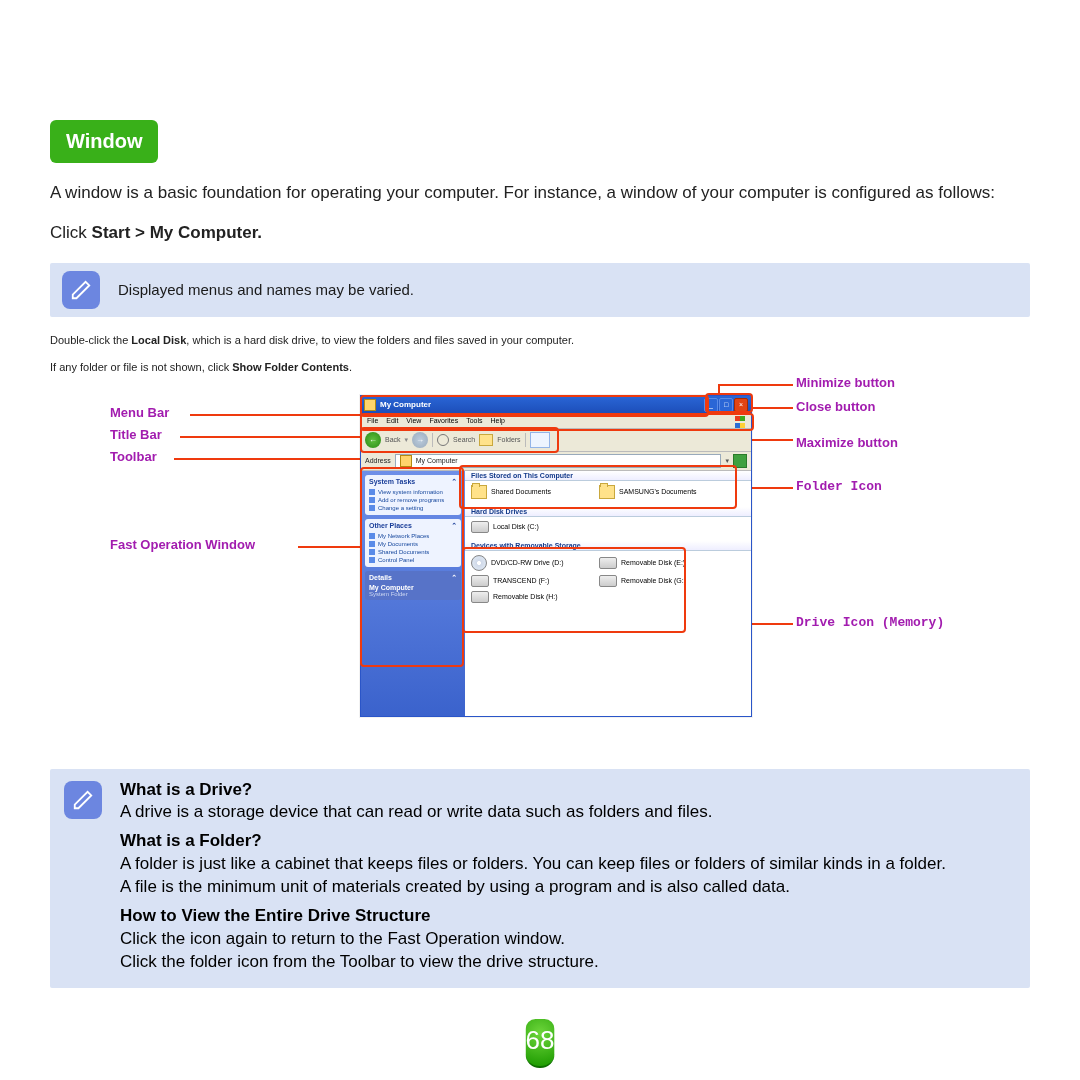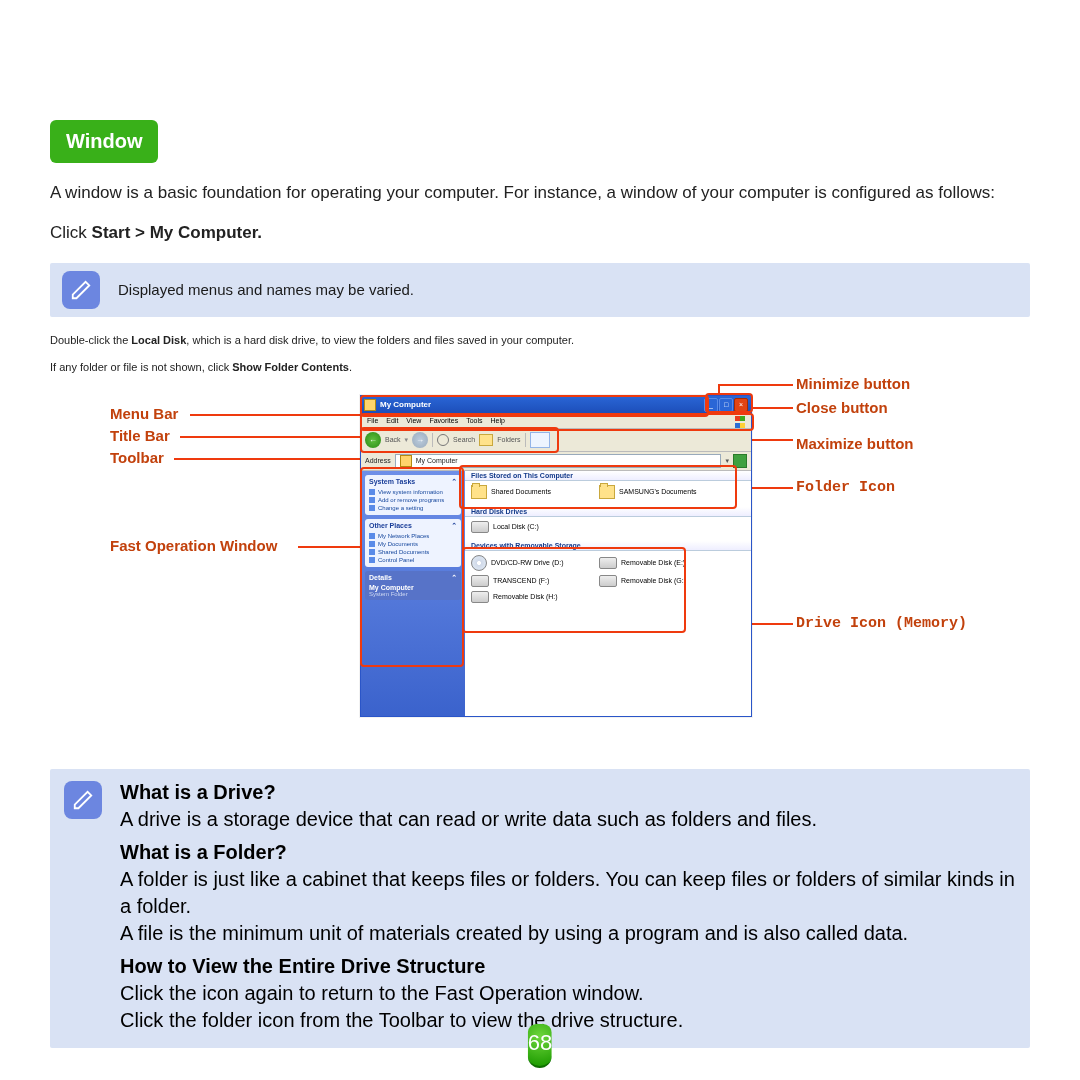--- a/index.html
+++ b/index.html
@@ -58,23 +58,23 @@
   .note-icon svg { width: 22px; height: 22px; stroke: #fff; }
   .note-text { font-size: 15px; color: #1a1a1a; }
   .after-note { font-size: 11px; line-height: 1.45; }
   .diagram-wrap {
     position: relative;
     height: 360px;
     margin-top: 8px;
   }
   .label {
     position: absolute;
-    font-size: 15px;
+    font-size: 13px;
     font-weight: bold;
-    color: #c2410c;
+    color: #a21caf;
   }
   .hline {
     position: absolute;
     height: 0;
     border-top: 2px solid #ef3a0e;
   }
   .xp-window {
     position: absolute;
     left: 310px; top: 8px; width: 390px; height: 320px;
     border: 1px solid #2a55c8;
@@ -134,27 +134,27 @@
   .fico{width:14px;height:12px;background:#ffe28a;border:1px solid #c9a83d;position:relative;}
   .fico:before{content:"";position:absolute;left:0;top:-3px;width:6px;height:3px;background:#ffe28a;border:1px solid #c9a83d;border-bottom:none;}
   .dico{width:16px;height:10px;background:linear-gradient(#eee,#ccc);border:1px solid #888;border-radius:2px;}
   .cdico{width:14px;height:14px;border-radius:50%;background:radial-gradient(#fff 20%,#cfd8e8 22%,#dbe4f0 60%,#bac8dc);border:1px solid #888;}
   .leader-v{position:absolute;border-left:2px solid #ef3a0e;}
   .overlay{position:absolute;border:2px solid #ef3a0e;border-radius:4px;z-index:5;}
   .info-box {
     background:#d9e2f4;border-radius:2px;padding:10px 14px 14px;
     display:flex;gap:18px;margin-top:22px;margin-bottom:28px;
   }
-  .info-text{font-size:20px;line-height:1.35;color:#000;}
+  .info-text{font-size:17px;line-height:1.35;color:#000;}
   .info-text .q{font-weight:bold;margin-top:6px;}
   .info-text .q:first-child{margin-top:0;}
   .page-num{
     position:absolute;left:50%;bottom:12px;transform:translateX(-50%);
     background:radial-gradient(circle at 50% 30%,#6ed63c,#1d9b00 95%);
-    color:#fff;font-size:22px;padding:6px 0 10px;border-radius:10px 10px 14px 14px;
+    color:#fff;font-size:26px;padding:6px 0 10px;border-radius:10px 10px 14px 14px;
     border-bottom:2px solid #0f6f00;
   }
 </style>
 </head>
 <body>
 
 <div class="page">
   <div class="section-badge">Window</div>
 
   <p class="intro">A window is a basic foundation for operating your computer. For instance, a window of your computer is configured as follows:</p>

